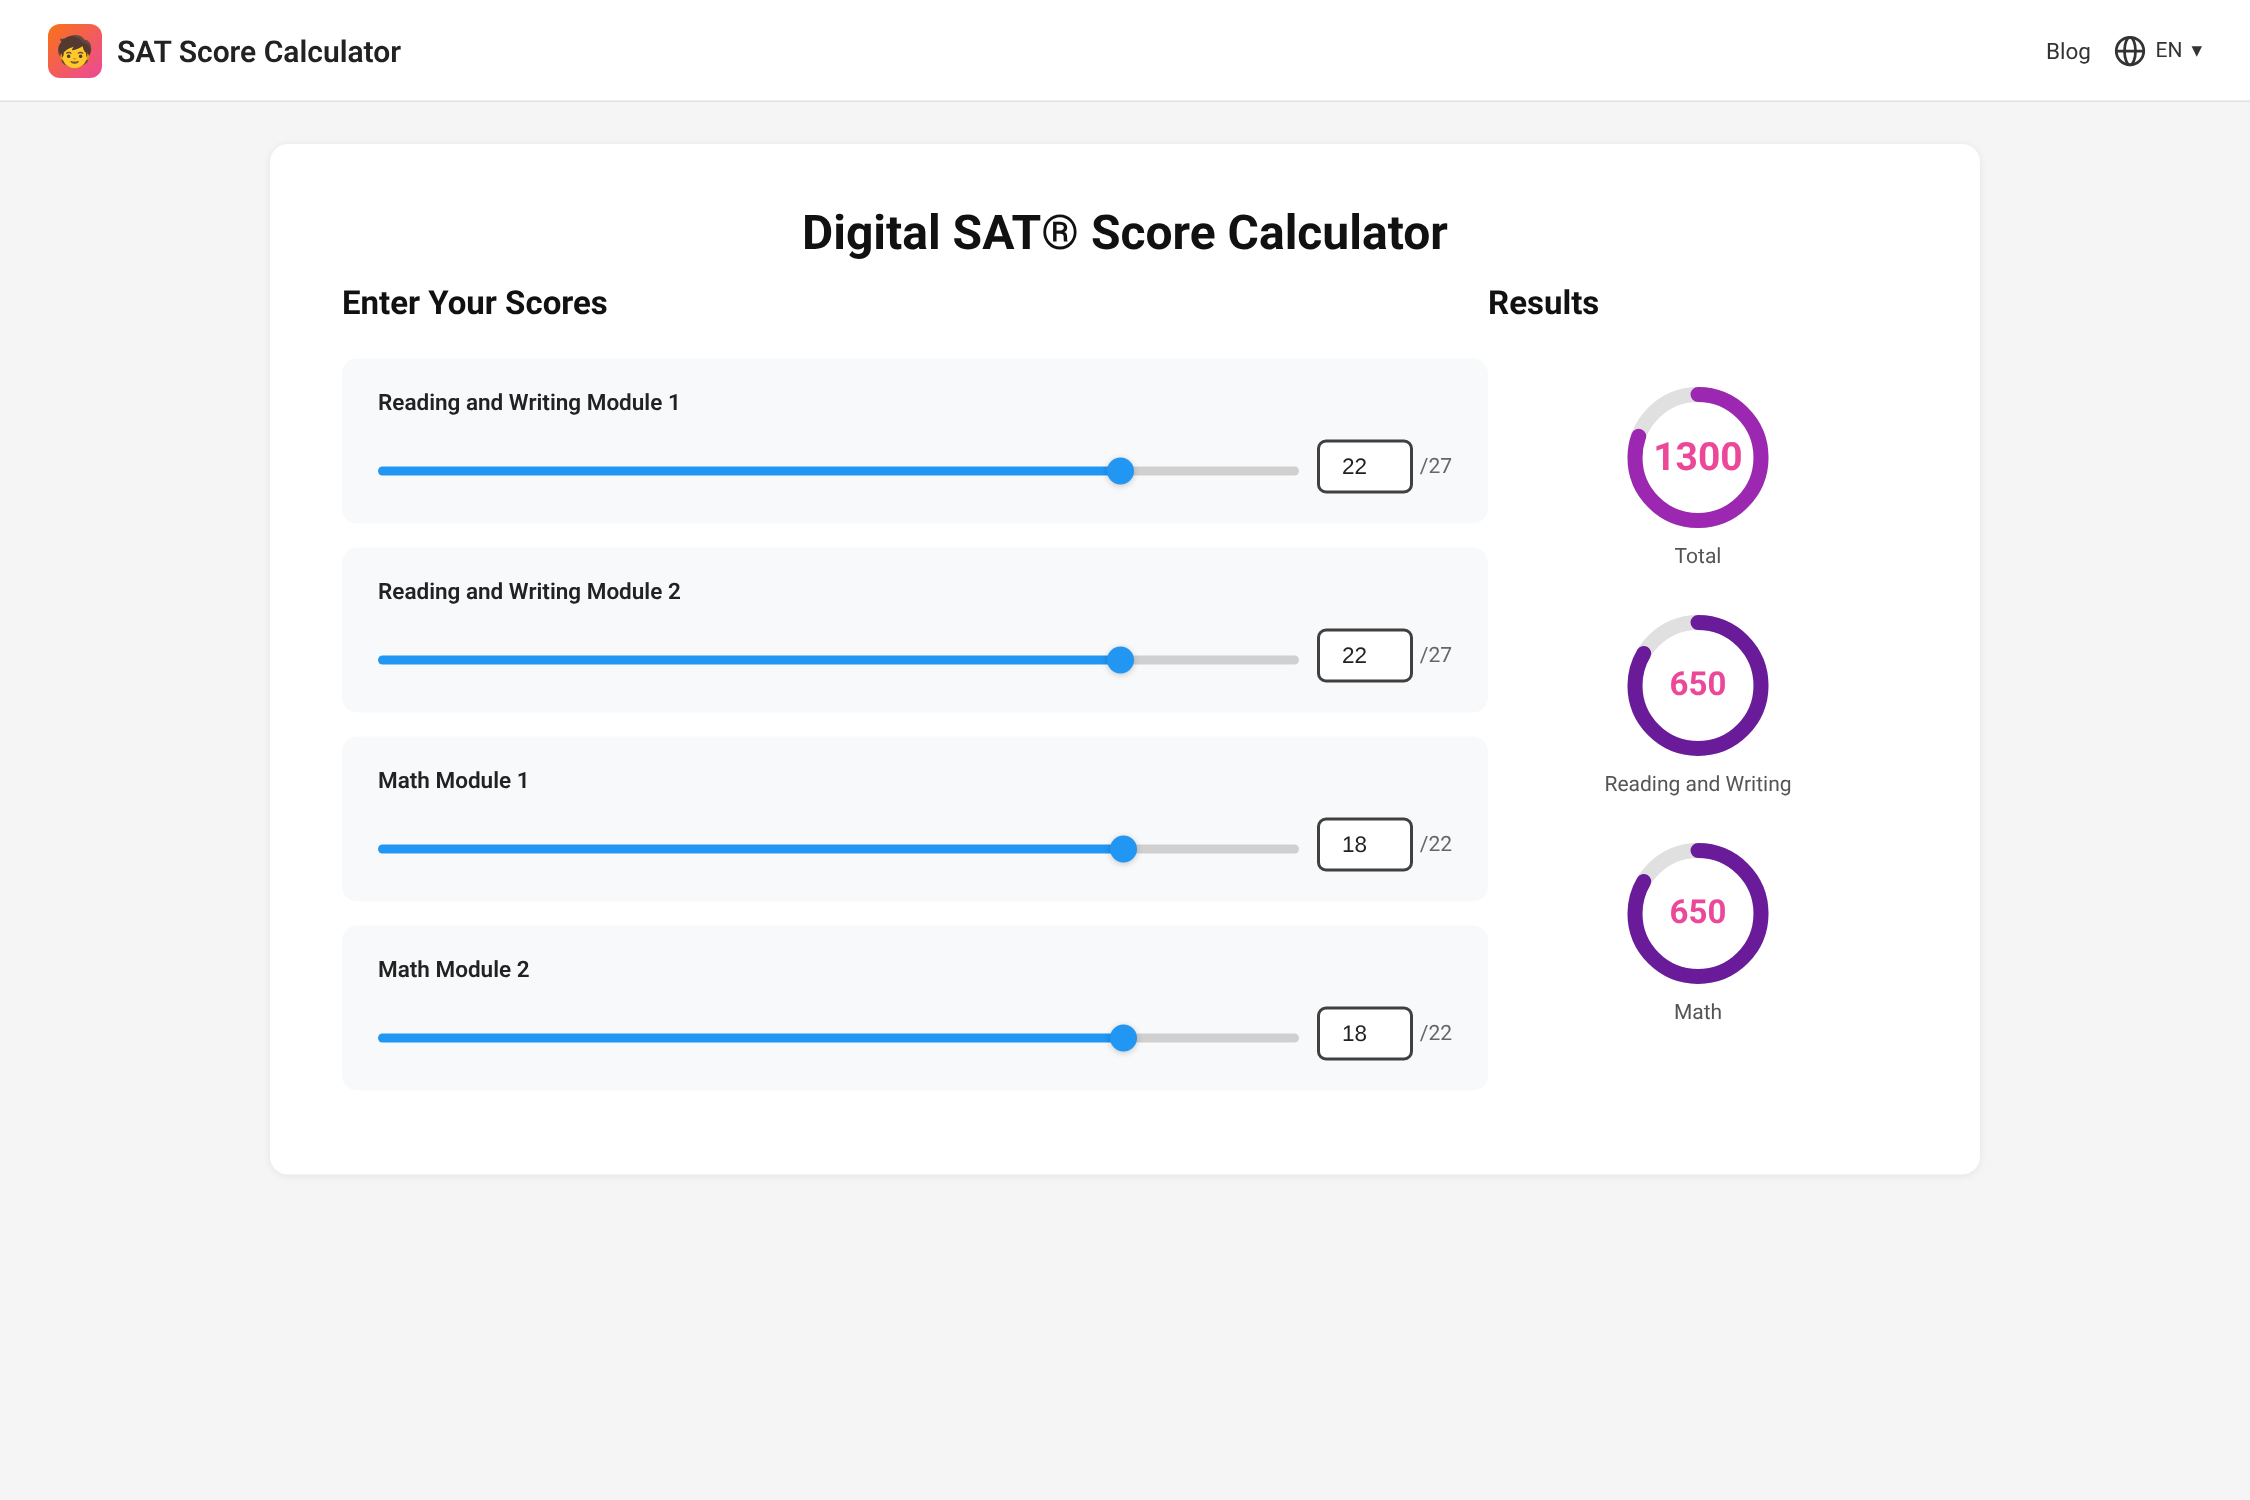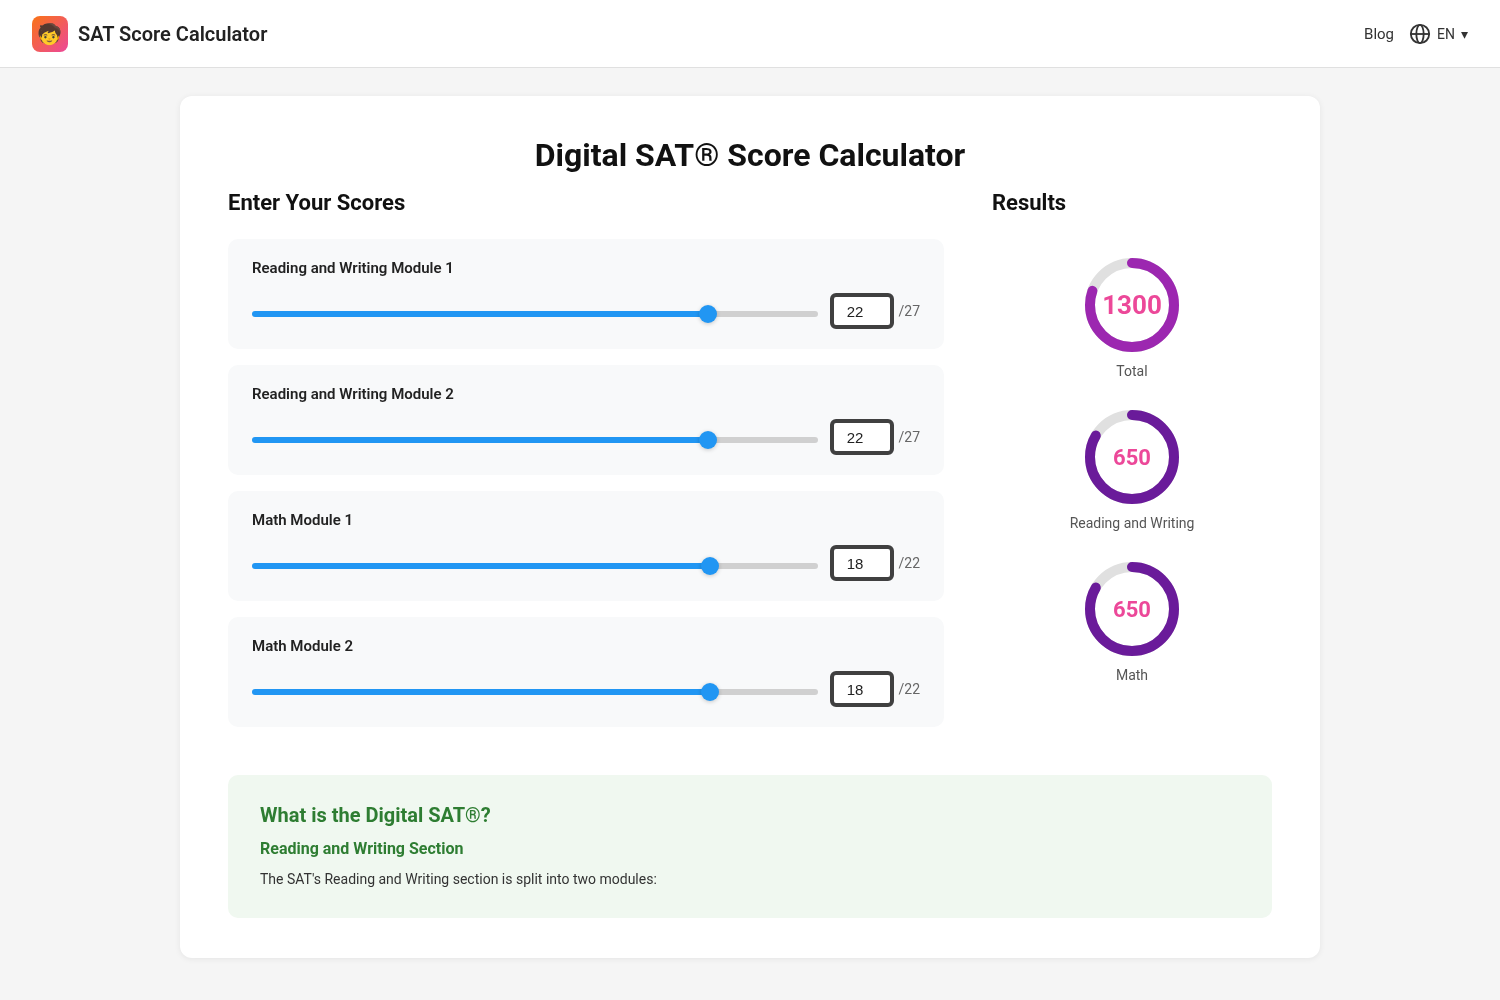--- a/index.html
+++ b/index.html
@@ -78,21 +78,20 @@
       text-align: center;
       font-size: 32px;
       font-weight: 700;
       color: #111;
       margin-bottom: 16px;
     }
 
     
     .two-col {
       display: flex;
-      gap: 48px;
       align-items: flex-start;
     }
     .left-col {
       flex: 1;
     }
     .right-col {
       width: 280px;
       flex-shrink: 0;
     }
 
@@ -145,21 +144,21 @@
       box-shadow: 0 1px 4px rgba(0,0,0,0.2);
     }
     .score-input-group {
       display: flex;
       align-items: center;
       gap: 4px;
     }
     .score-input {
       width: 64px;
       height: 36px;
-      border: 4px solid #404040;
+      border: 2px solid #404040;
       border-radius: 6px;
       text-align: center;
       font-size: 15px;
       color: #222;
       background: #fff;
     }
     .score-max {
       font-size: 14px;
       color: #666;
     }
@@ -366,20 +365,15 @@
               <circle class="donut-bg" cx="50" cy="50" r="42"></circle>
               <circle class="donut-fill-darkpurple" cx="50" cy="50" r="42" stroke-dasharray="220 44" stroke-dashoffset="0"></circle>
             </svg>
             <div class="donut-label">650</div>
           </div>
           <div class="result-sublabel">Math</div>
         </div>
       </div>
     </div>
 
-    <div class="info-section">
-      <div class="info-title">What is the Digital SAT®?</div>
-      <div class="info-subtitle">Reading and Writing Section</div>
-      <div class="info-text">The SAT's Reading and Writing section is split into two modules:</div>
-    </div>
 
   </div>
 </div>
 
 </body></html>

